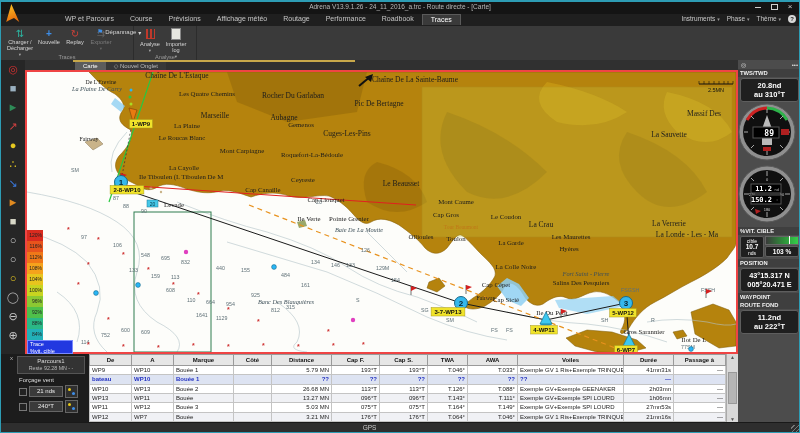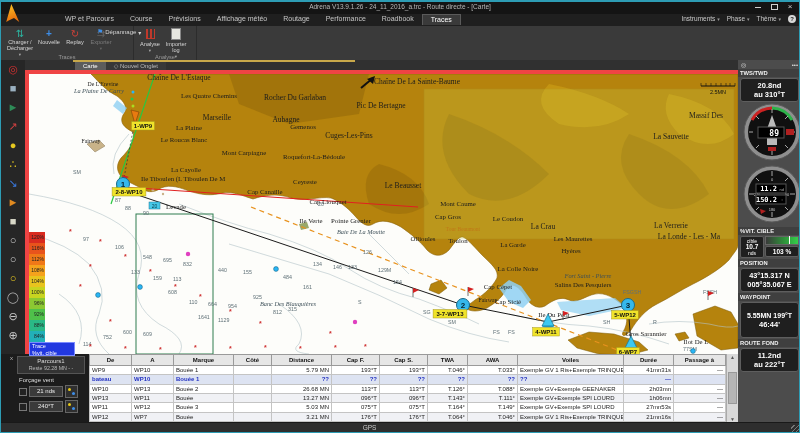--- a/index.html
+++ b/index.html
@@ -50,41 +50,41 @@
   #maptabs .goldline{position:absolute;left:48px;top:0;width:282px;height:2px;background:#c8a84a;}
   #maptab-list{position:absolute;left:50px;top:2px;display:flex;height:8px;}
   .maptab{font-size:6px;padding:0 8px;color:#ddd;line-height:8px;}
   .maptab.active{background:#5c5c5c;color:#fff;}
   .maptab.idle{background:#383838;color:#bbb;}
   
   #lefttoolbar{position:absolute;left:0;top:58px;width:24px;height:294px;background:#262626;}
   .ltool{width:24px;height:19px;text-align:center;font-size:11px;line-height:19px;}
   
   #map{position:absolute;left:24px;top:68px;width:709px;height:280px;background:#3b82f6;
-       border:4px solid #ef4444;}
+       border:2px solid #ef4444;}
   #chart-svg{position:absolute;left:0;top:0;}
   .lbl-big{font-family:"Liberation Serif",serif;font-size:7.5px;fill:#1c1c1c;}
   .lbl-place{font-family:"Liberation Serif",serif;font-size:6.8px;fill:#1c1c1c;}
   .lbl-ital{font-family:"Liberation Serif",serif;font-style:italic;font-size:6.3px;fill:#3d4f58;}
   .lbl-tiny{font-family:"Liberation Serif",serif;font-size:5.8px;fill:#1c1c1c;}
   .lbl-orange{font-family:"Liberation Serif",serif;font-size:5.5px;fill:#c07818;}
   .depth{font-size:5.3px;fill:#5f7077;}
   .ast{font-size:7px;fill:#cf3030;font-weight:bold;}
   
   #legend{position:absolute;left:0;top:158px;width:16px;z-index:5;}
   .legseg{width:16px;height:11px;font-size:5px;color:#222;text-align:right;line-height:11px;padding-right:1px;box-sizing:border-box;}
   #tracebox{position:absolute;left:0;top:268px;width:46px;height:14px;background:#2238e0;
     border:1px solid #7a8aff;color:#fff;font-size:5.5px;line-height:7px;padding-left:2px;z-index:6;box-sizing:border-box;}
   
   #rightpanel{position:absolute;left:737px;top:58px;width:63px;height:362px;background:#4c4c4c;}
   #rp-mini{height:9px;display:flex;justify-content:space-between;align-items:center;padding:0 3px;color:#ddd;font-size:6px;}
   .rp-header{font-size:5.8px;font-weight:bold;color:#f0f0f0;padding:1px 2px;background:#3f3f3f;}
   .rp-box{margin:1px 2px;background:#1f1f1f;border:1px solid #5e5e5e;border-radius:3px;color:#fff;
     text-align:center;font-weight:bold;font-size:7.5px;line-height:9px;padding:2px 0;}
-  .gaugewrap{text-align:right;}
+  .gaugewrap{text-align:left;}
   #vit-row{display:flex;margin:1px 2px;gap:1px;}
   #vit-left{width:22px;background:#1f1f1f;border:1px solid #5e5e5e;border-radius:2px;color:#fff;
     text-align:center;font-size:5px;line-height:6px;padding:1px 0;}
   #vit-left b{font-size:6.5px;}
   #vit-right{flex:1;}
   #vit-bar{height:7px;background:linear-gradient(90deg,#3a3a3a,#2f8f3a 55%,#35d04a);border:1px solid #666;position:relative;}
   #vit-pointer{position:absolute;left:72%;top:-1px;width:1px;height:8px;background:#fff;}
   #vit-pct{margin-top:1px;background:#1f1f1f;border:1px solid #5e5e5e;border-radius:2px;color:#fff;
     text-align:center;font-size:6.5px;font-weight:bold;line-height:9px;}
   .digital{fill:#ffffff;font-family:"DejaVu Sans Mono",monospace;font-weight:bold;}
@@ -586,27 +586,23 @@
       <div id="vit-right">
         <div id="vit-bar">
             <div id="vit-pointer"></div>
           </div>
         <div id="vit-pct">103 %</div>
       </div>
     </div>
     <div class="rp-header">POSITION</div>
     <div class="rp-box" style="font-size:7.3px;">
       <div>43°15.317 N</div>
-      <div>005°35.067 E</div>
+      <div>005°20.471 E</div>
     </div>
     <div class="rp-header">WAYPOINT</div>
-    <div class="rp-box" style="padding:8px 0;">
-      <div style="font-size:7px;">5.55MN 199°T</div>
-      <div>46:44'</div>
-    </div>
     <div class="rp-header">ROUTE FOND</div>
     <div class="rp-box">
       <div>11.2nd</div>
       <div>au 222°T</div>
     </div>
   </div>
 
   <div id="bottomleft">
     <div id="parcours">
       <span id="parcours-close">x</span>

